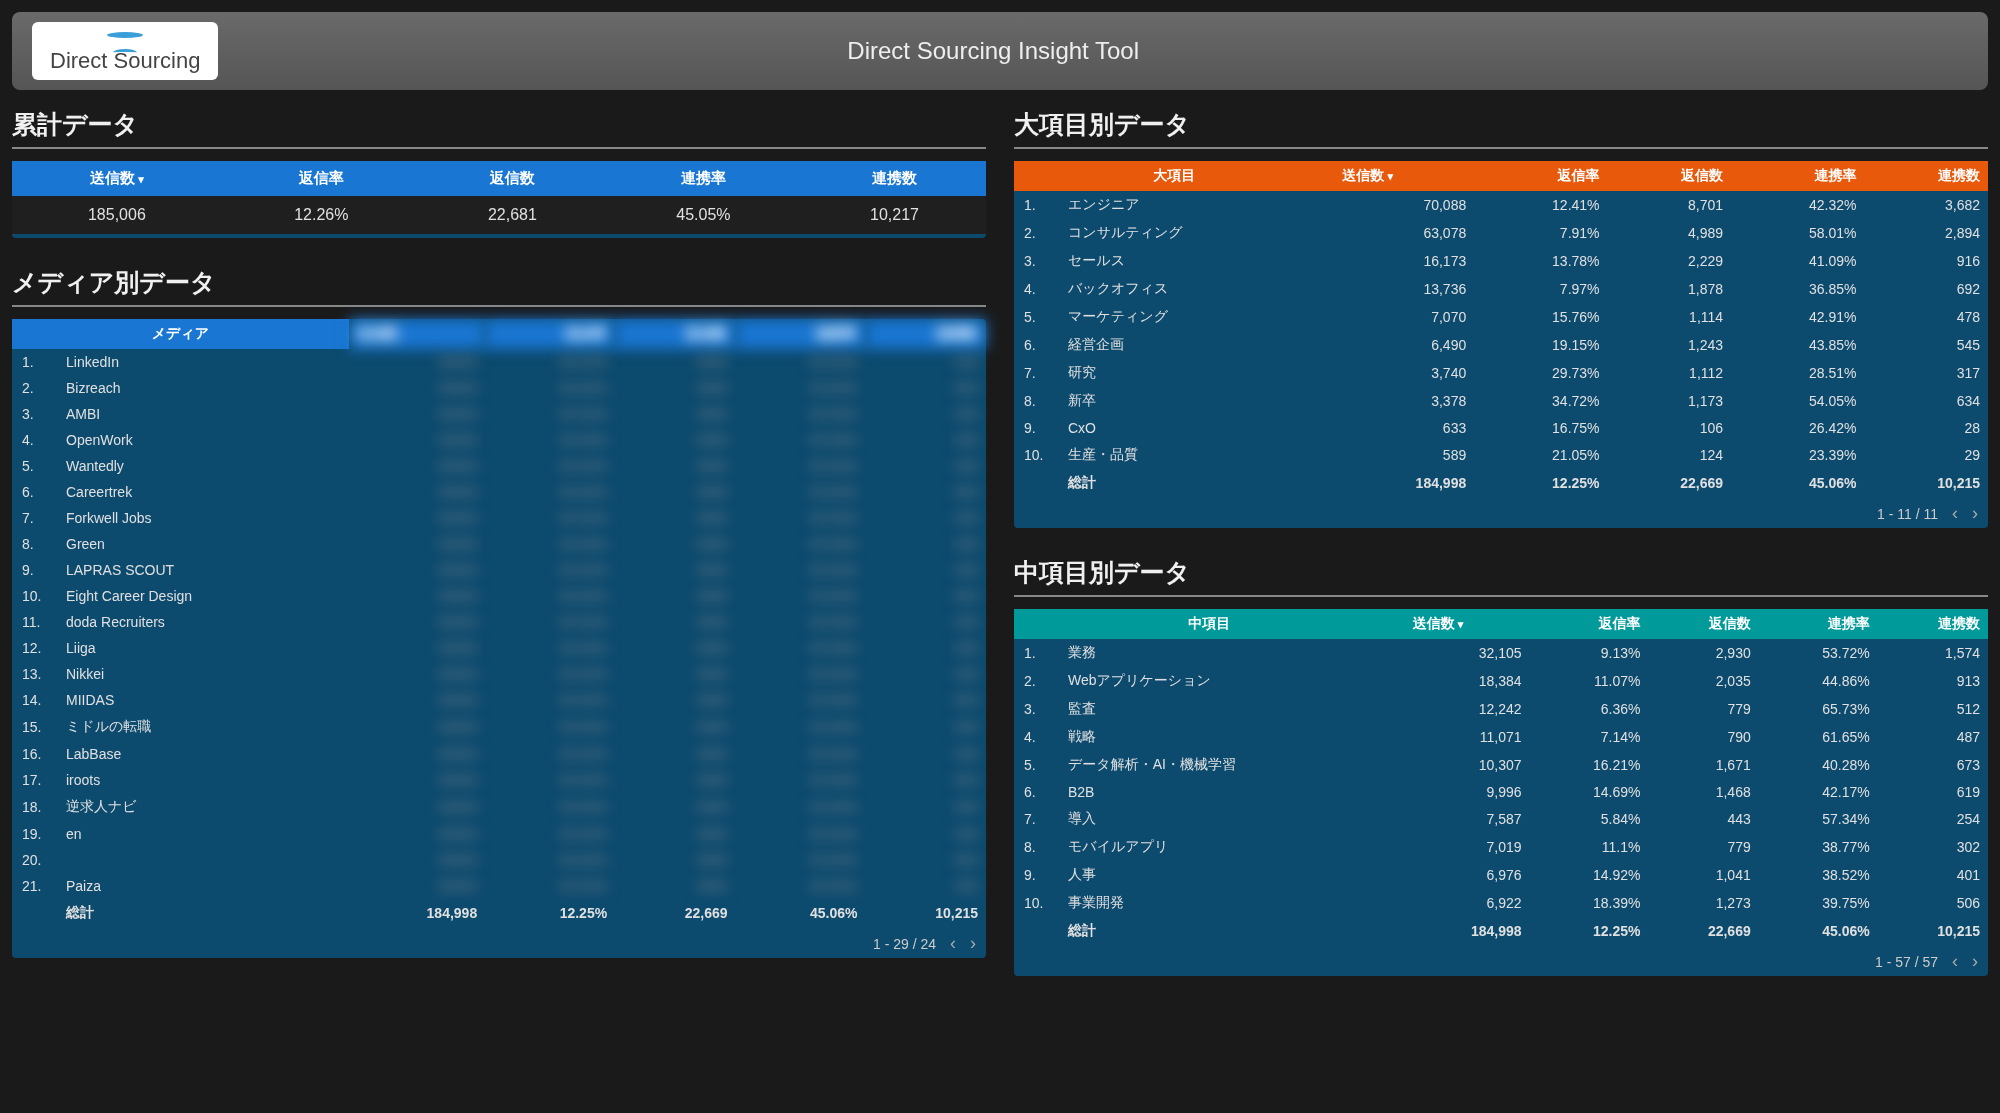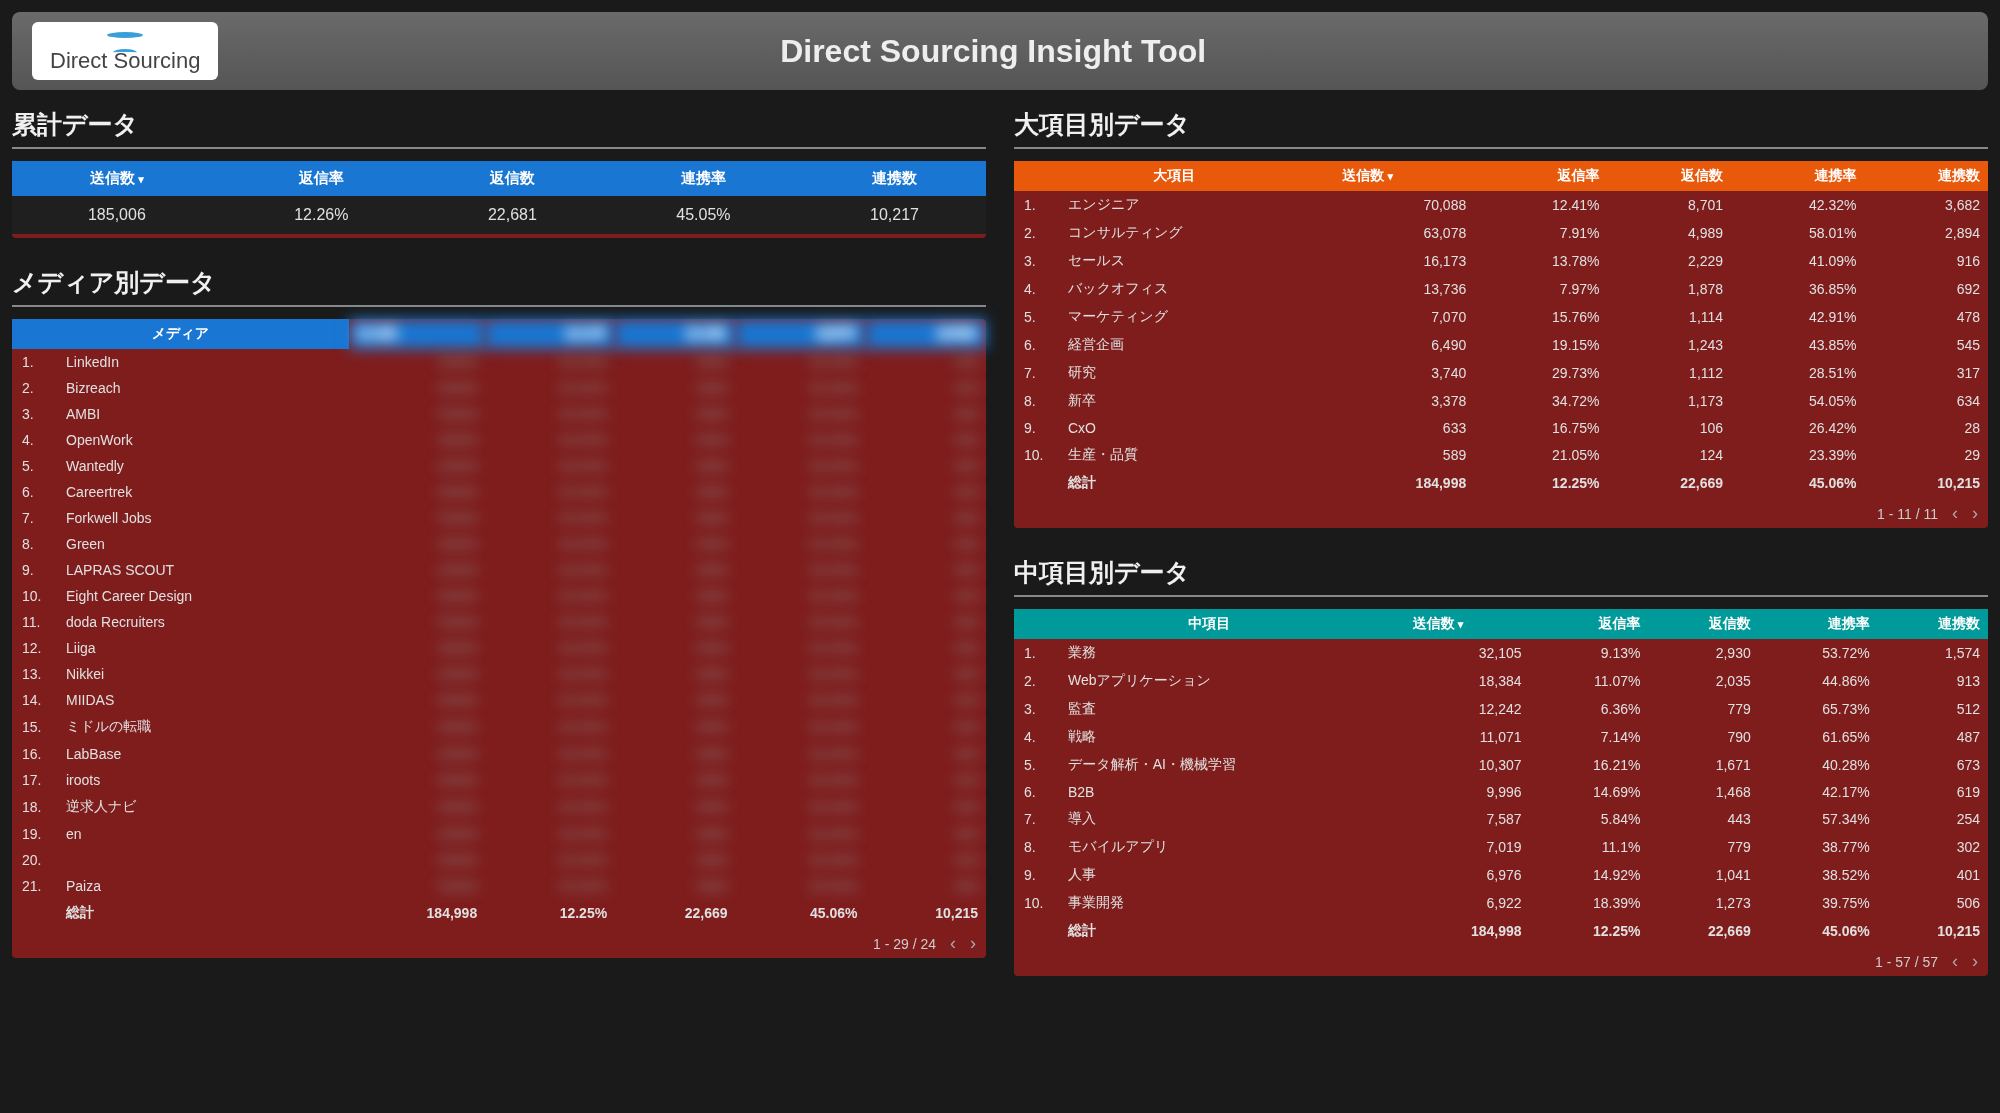--- a/index.html
+++ b/index.html
@@ -43,23 +43,23 @@
   position: absolute;
   left: 3px; right: 3px; top: 14px;
   height: 4px;
   border-top: 3px solid #3a9fd8;
   border-radius: 50%;
 }
 .logo-text { color: #444; font-size: 22px; font-weight: 500; }
 .app-title {
   flex: 1;
   text-align: center;
-  font-size: 32px;
+  font-size: 24px;
   color: #eee;
-  font-weight: 700;
+  font-weight: 400;
   margin-left: -200px;
 }
 .main {
   display: flex;
   gap: 28px;
 }
 .left-col { flex: 1; min-width: 0; }
 .right-col { flex: 1; min-width: 0; }
 .section-title {
   font-size: 25px;
@@ -114,21 +114,21 @@
   color: #ccc;
   font-size: 14px;
 }
 .pager-btn {
   cursor: pointer;
   color: #aaa;
   font-size: 18px;
   user-select: none;
 }
 .panel-body {
-  background: #7f1d1d;
+  background: #0c4a6e;
   border-radius: 4px;
   padding-bottom: 4px;
 }
 </style>
 </head>
 <body>
 
 <div class="header-bar">
   <div class="logo-box">
     <div class="logo-circle"></div>

